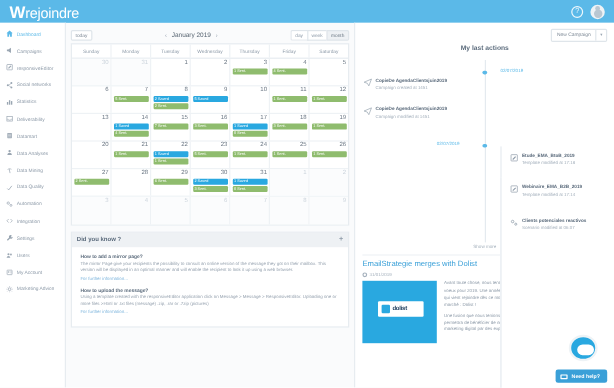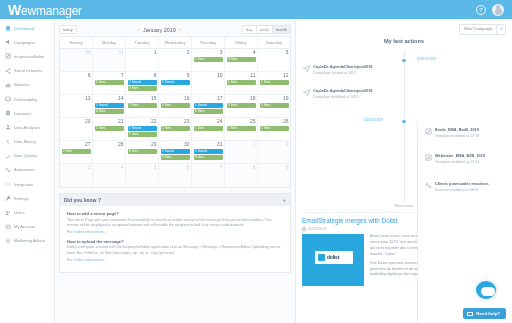--- a/index.html
+++ b/index.html
@@ -168,21 +168,21 @@
     background:#fff;
   }
 </style>
 </head>
 <body>
 
 <div id="app">
 
   <div class="topbar">
     <div class="logo">
-      <span class="w1">W</span><span class="mid">ewmanager</span>
+      <span class="w1">W</span><span class="mid">rejoindre</span>
     </div>
     <div class="topbar-right">
       <div class="help-circle">?</div>
       <div class="avatar"></div>
     </div>
   </div>
 
   <div class="sidebar">
     <div class="nav-item active">
       <span class="nav-ico">

